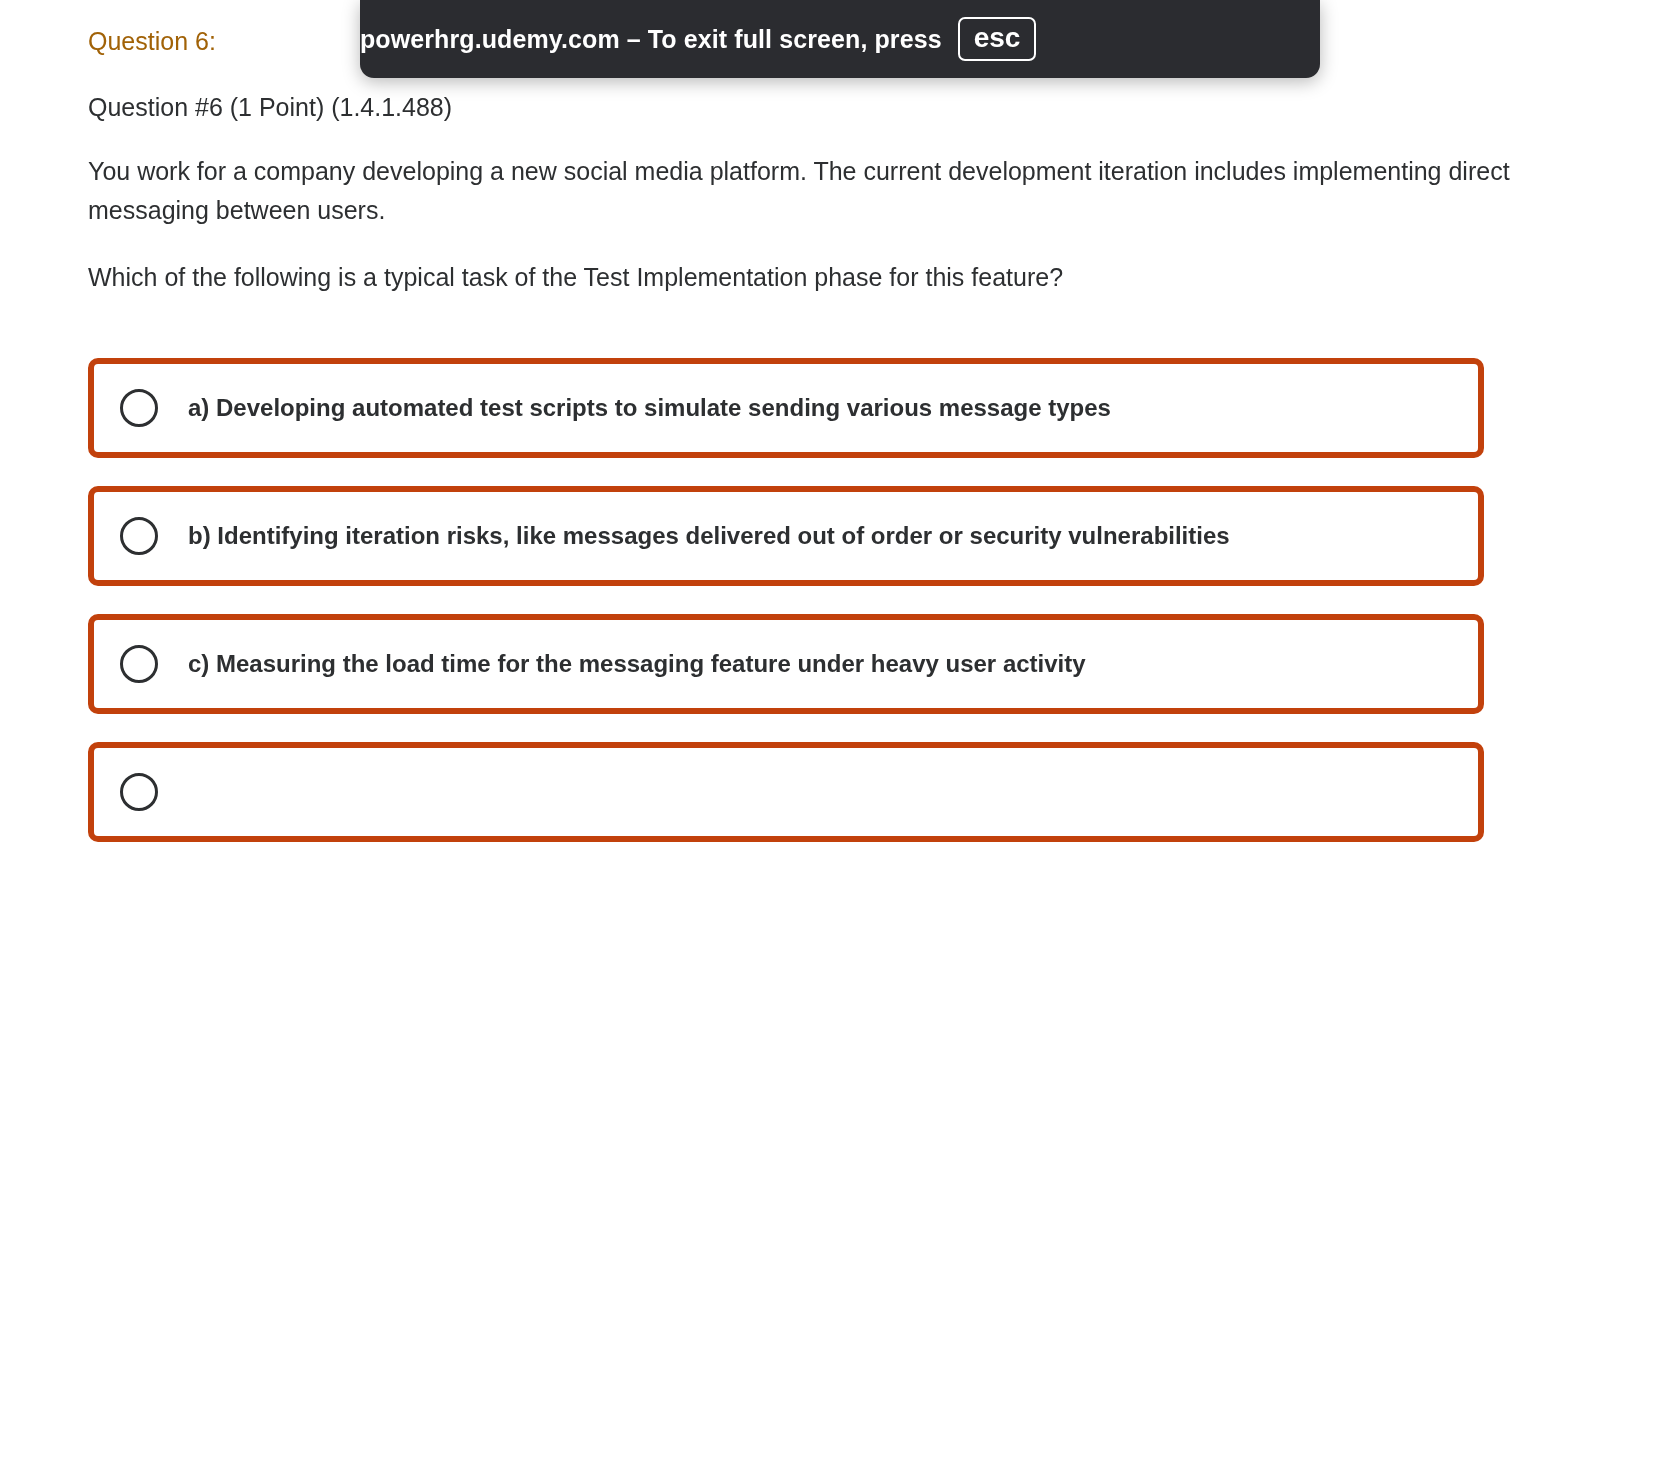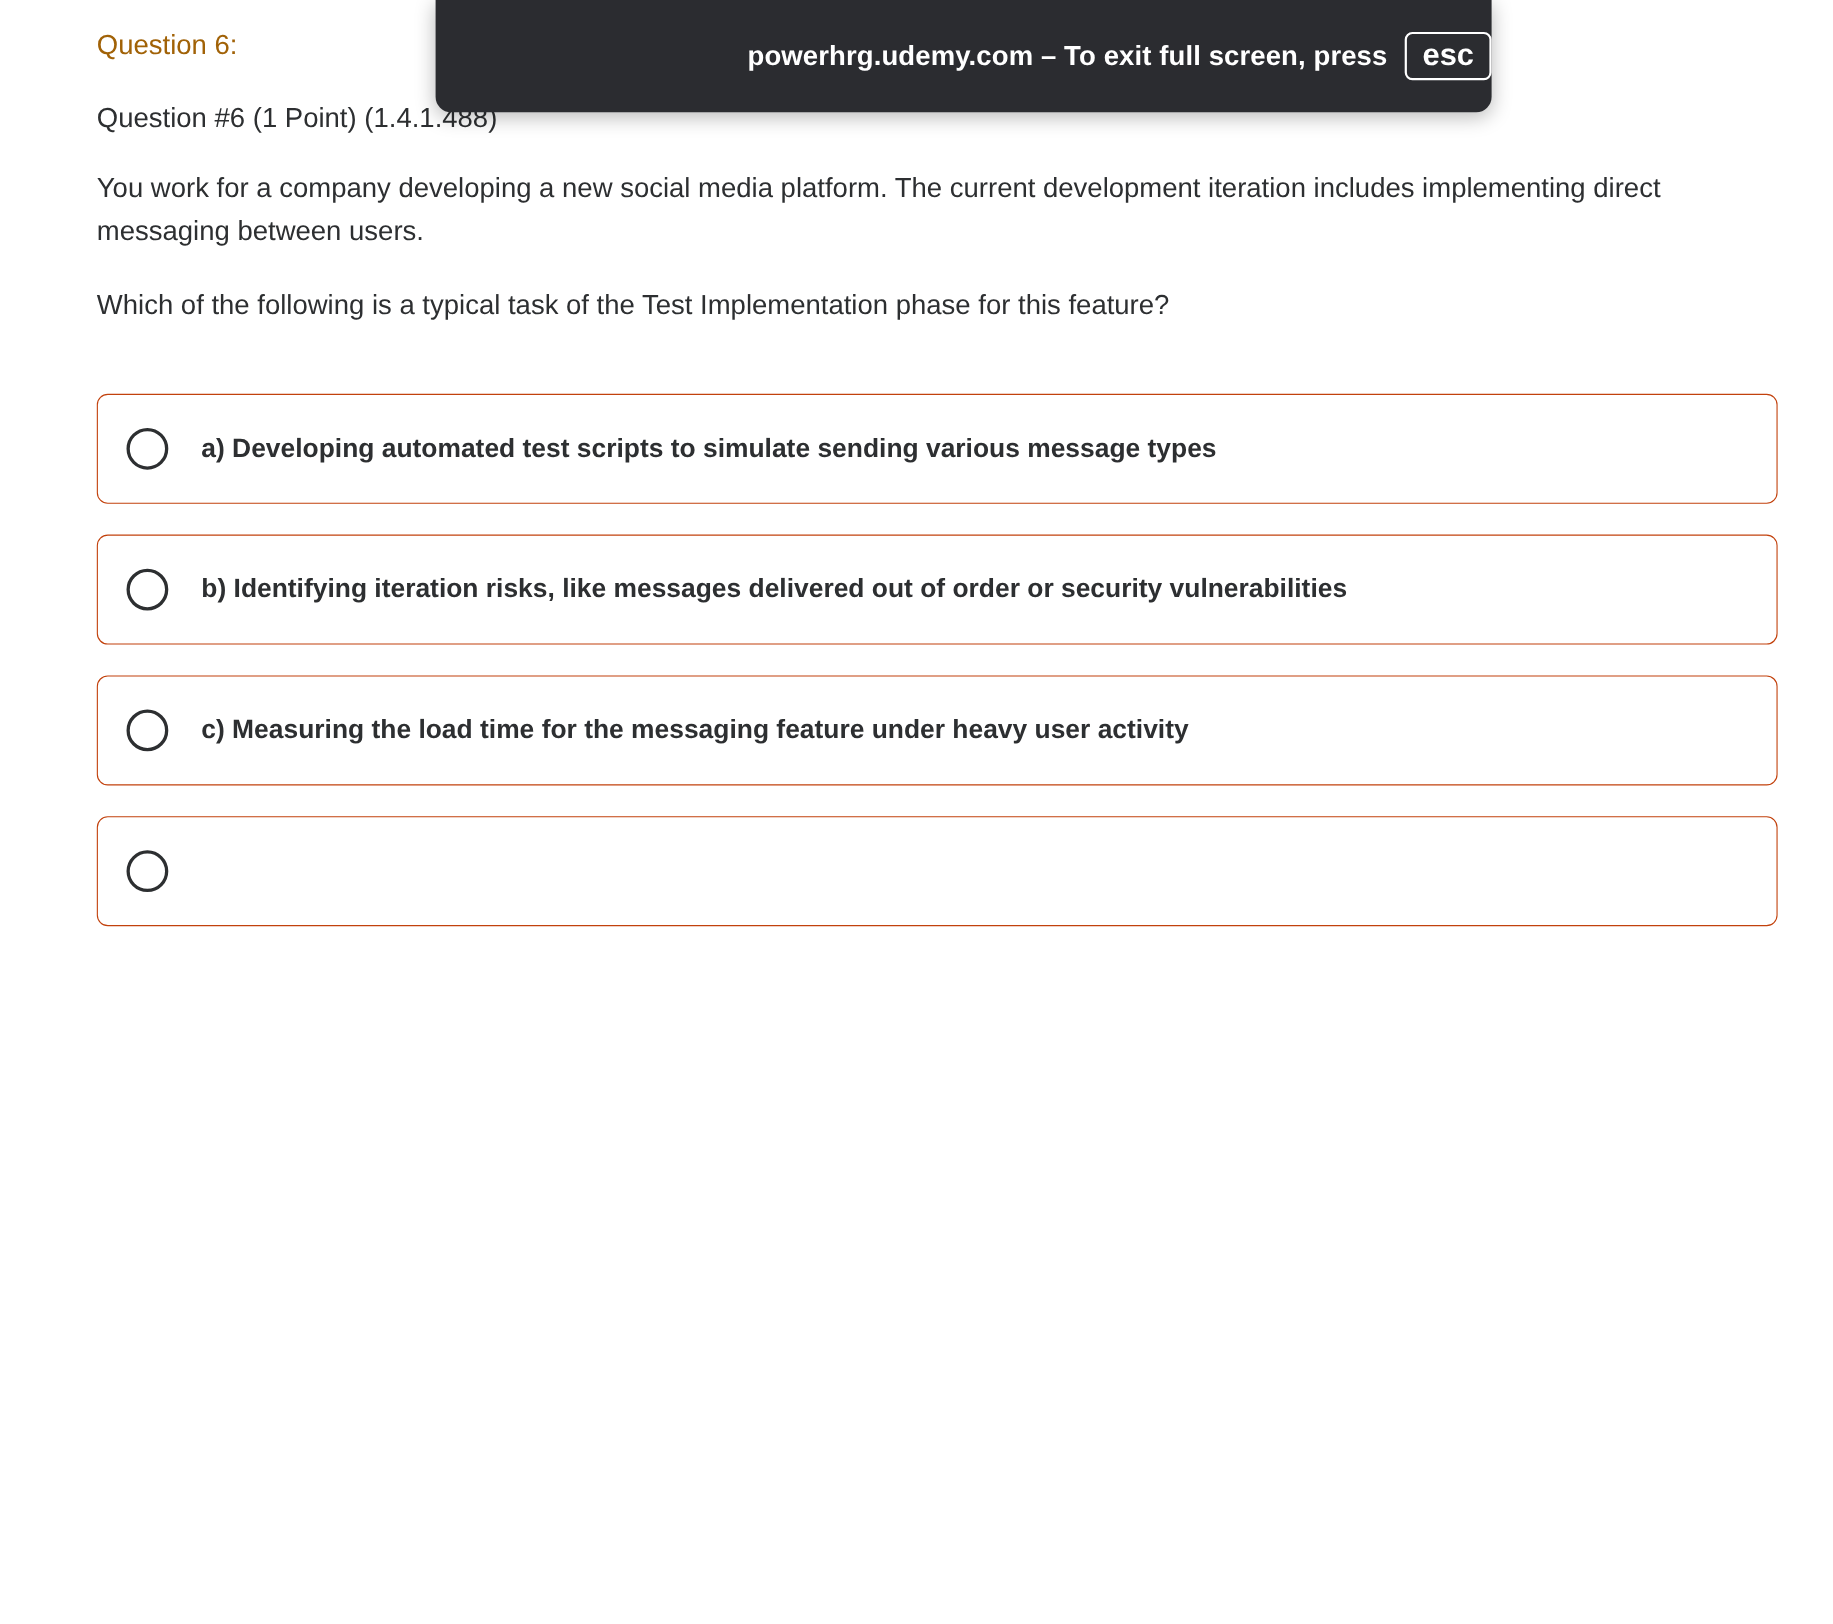--- a/index.html
+++ b/index.html
@@ -12,30 +12,30 @@
     height: 1476px;
     position: relative;
     font-family: "Liberation Sans", sans-serif;
     color: #2d2f31;
     overflow: hidden;
   }
 
   
   .fs-toast {
     position: absolute;
-    left: 396px;
+    left: 360px;
     top: 0px;
     width: 960px;
-    height: 102px;
+    height: 78px;
     background: #2b2c30;
     border-radius: 0 0 14px 14px;
     box-shadow: 0 4px 18px rgba(0,0,0,0.28);
     display: flex;
     align-items: center;
-    justify-content: flex-end;
+    justify-content: flex-start;
     z-index: 50;
   }
   .fs-toast-text {
     color: #ffffff;
     font-size: 25px;
     font-weight: 700;
     letter-spacing: 0.1px;
     white-space: nowrap;
   }
   .fs-esc {
@@ -96,23 +96,23 @@
 
   
   .answers {
     position: absolute;
     left: 88px;
     top: 358px;
     width: 1528px;
   }
   .answer {
     box-sizing: border-box;
-    width: 1528px;
+    width: 1396px;
     min-height: 100px;
-    border: 1px solid #c2410c;
+    border: 6px solid #c2410c;
     border-radius: 10px;
     margin-bottom: 28px;
     display: flex;
     align-items: center;
     padding: 0 26px;
     background: #ffffff;
     cursor: pointer;
   }
   .radio {
     flex: 0 0 auto;

